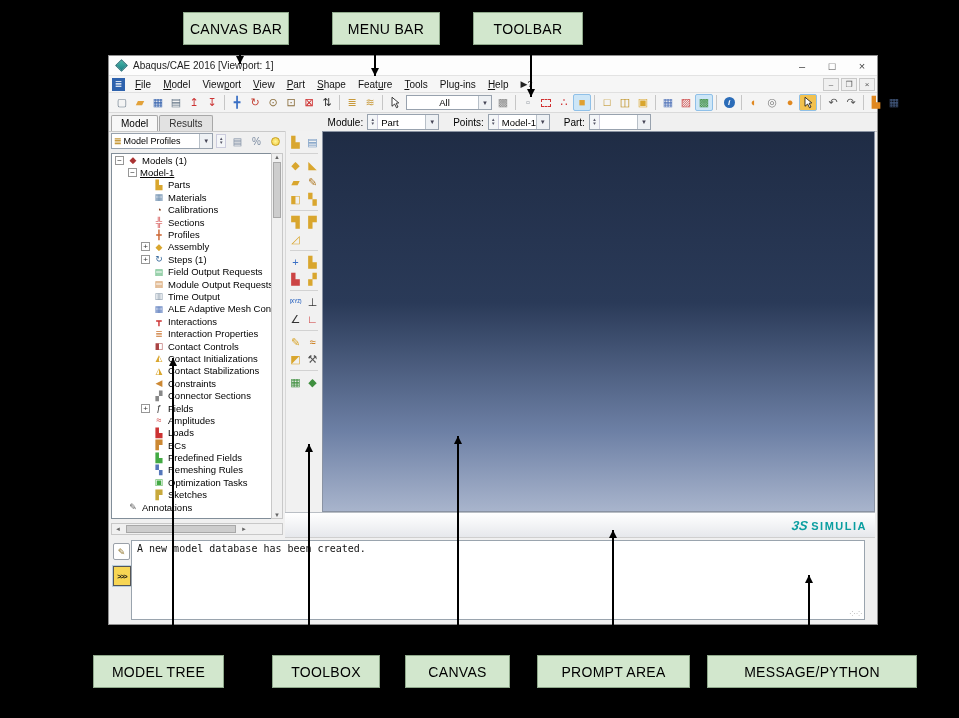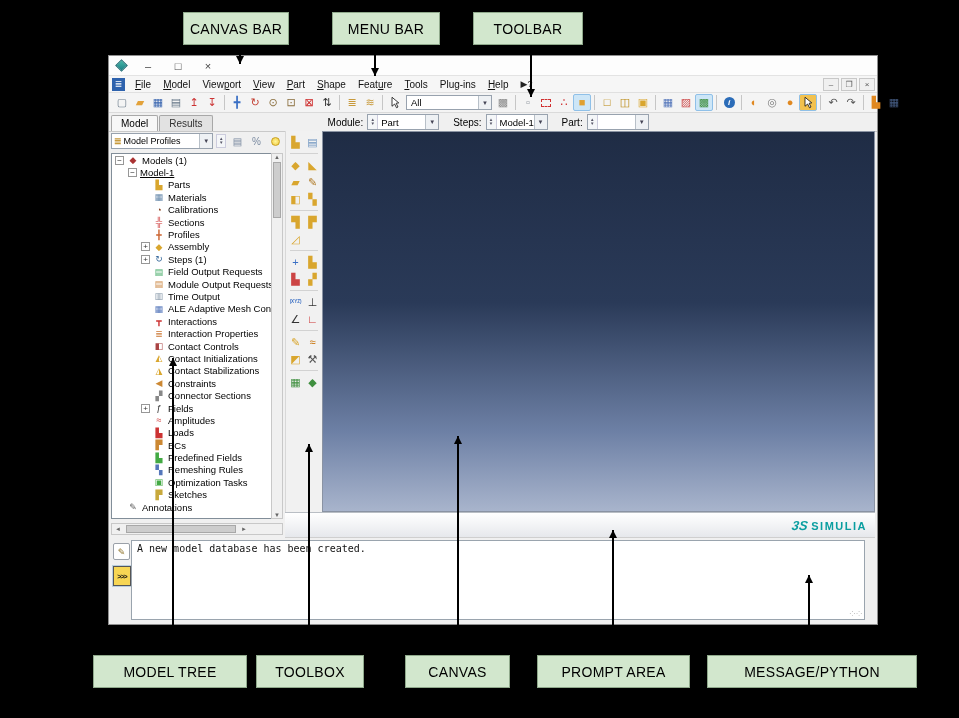--- a/index.html
+++ b/index.html
@@ -42,21 +42,21 @@
   .menu-spacer { flex: 1; }
   .mdibtn { width: 16px; height: 13px; font-size: 8px; color: #555; border: 1px solid #c8c8c8; background: #f0f0f0; display: flex; align-items: center; justify-content: center; margin-right: 2px; }
   
   .toolbar { height: 20px; background: #f4f4f4; display: flex; align-items: center; padding-left: 4px; border-bottom: 1px solid #dadada; }
   .tbtn { width: 18px; height: 17px; display: flex; align-items: center; justify-content: center; font-size: 11px; line-height: 1; border: 1px solid transparent; border-radius: 2px; flex: none; }
   .tbtn.sel { background: var(--sel-bg); border-color: var(--sel-border); }
   .tsep { width: 1px; height: 15px; background: #c6c6c6; margin: 0 3px; flex: none; }
   .dashedbox { width: 10px; height: 8px; border: 1px dashed #d03030; }
   .info-circle { width: 11px; height: 11px; border-radius: 50%; background: #2b6cb8; color: #fff; font-size: 8px; font-style: italic; font-weight: bold; display: flex; align-items: center; justify-content: center; }
   .tb-combo { height: 15px; width: 86px; border: 1px solid #98a2ae; background: #fff; display: flex; align-items: center; font-size: 9.5px; margin: 0 2px; flex: none; }
-  .tb-combo .val { flex: 1; padding-left: 4px; }
+  .tb-combo .val { flex: 1; padding-left: 4px; text-align: center; }
   .combo-arrow { width: 13px; height: 100%; border-left: 1px solid #b8c0c8; background: #eef1f4; display: flex; align-items: center; justify-content: center; font-size: 6px; color: #445; }
   .cursor-svg { width: 12px; height: 13px; }
   
   .ctxrow { height: 19px; display: flex; align-items: flex-end; background: #f0f0f0; border-bottom: 1px solid #c9c9c9; }
   .tab { font-size: 10px; padding: 2px 9px 2px; border: 1px solid #a8a8a8; border-bottom: none; background: #e2e2e2; color: #333; margin-right: 1px; border-radius: 2px 2px 0 0; }
   .tab.active { background: #f7f7f7; color: #000; }
   .ctx-fields { display: flex; align-items: center; margin-left: 100px; padding-bottom: 1px; }
   .ctx-label { font-size: 10px; margin: 0 4px 0 14px; }
   .spin-combo { height: 16px; border: 1px solid #98a2ae; background: #fff; display: flex; align-items: center; font-size: 9.5px; }
   .spin { width: 10px; height: 100%; border-right: 1px solid #ccd; display: flex; flex-direction: column; align-items: center; justify-content: center; font-size: 4.5px; line-height: 4px; color: #556; background: #f4f6f8; }
@@ -121,41 +121,42 @@
 <div id="annotations">
     <div class="anno-label" style="left: 183px; top: 12px; width: 106px;">CANVAS BAR</div>
     <div class="anno-line" style="left: 239px; top: 45px; height: 19px;"></div>
     <div class="anno-head down" style="left: 236px; top: 56px;"></div>
     <div class="anno-label" style="left: 332px; top: 12px; width: 108px;">MENU BAR</div>
     <div class="anno-line" style="left: 374px; top: 45px; height: 31px;"></div>
     <div class="anno-head down" style="left: 371px; top: 68px;"></div>
     <div class="anno-label" style="left: 473px; top: 12px; width: 110px;">TOOLBAR</div>
     <div class="anno-line" style="left: 530px; top: 45px; height: 52px;"></div>
     <div class="anno-head down" style="left: 527px; top: 89px;"></div>
-    <div class="anno-label" style="left: 93px; top: 655px; width: 154px;">MODEL TREE</div>
+    <div class="anno-label" style="left: 93px; top: 655px; width: 131px;">MODEL TREE</div>
     <div class="anno-line" style="left: 172px; top: 358px; height: 297px;"></div>
     <div class="anno-head up" style="left: 169px; top: 358px;"></div>
-    <div class="anno-label" style="left: 256px; top: 655px; width: 108px;">TOOLBOX</div>
+    <div class="anno-label" style="left: 272px; top: 655px; width: 108px;">TOOLBOX</div>
     <div class="anno-line" style="left: 308px; top: 444px; height: 211px;"></div>
     <div class="anno-head up" style="left: 305px; top: 444px;"></div>
     <div class="anno-label" style="left: 405px; top: 655px; width: 105px;">CANVAS</div>
     <div class="anno-line" style="left: 457px; top: 436px; height: 219px;"></div>
     <div class="anno-head up" style="left: 454px; top: 436px;"></div>
     <div class="anno-label" style="left: 537px; top: 655px; width: 153px;">PROMPT AREA</div>
     <div class="anno-line" style="left: 612px; top: 530px; height: 125px;"></div>
     <div class="anno-head up" style="left: 609px; top: 530px;"></div>
     <div class="anno-label" style="left: 707px; top: 655px; width: 210px;">MESSAGE/PYTHON</div>
     <div class="anno-line" style="left: 808px; top: 575px; height: 80px;"></div>
     <div class="anno-head up" style="left: 805px; top: 575px;"></div>
   </div>
 
 <div id="window">
 
   <div class="titlebar">
     <span class="app-icon"></span>
+    <span class="title-text">Abaqus/CAE 2016 [Viewport: 1]</span>
     <span id="winbtns" style="display: flex;">
         <span class="winbtn">–</span>
         <span class="winbtn">□</span>
         <span class="winbtn">×</span>
       </span>
   </div>
 
   <div class="menubar">
     <span class="menu-sysicon">≣</span>
     <span id="menu-items" style="display:flex">
@@ -251,21 +252,21 @@
     <span class="ctx-fields" id="ctx-fields">
         <span class="ctx-label">Module:</span>
         <span class="spin-combo" style="width: 72px;">
           <span class="spin">
             <span>▲</span>
             <span>▼</span>
           </span>
           <span class="val" style="flex: 1 1 0%;">Part</span>
           <span class="combo-arrow" style="height: 14px;">▼</span>
         </span>
-        <span class="ctx-label">Steps:</span>
+        <span class="ctx-label">Points:</span>
         <span class="spin-combo" style="width: 62px;">
           <span class="spin">
             <span>▲</span>
             <span>▼</span>
           </span>
           <span class="val" style="flex: 1 1 0%;">Model-1</span>
           <span class="combo-arrow" style="height: 14px;">▼</span>
         </span>
         <span class="ctx-label">Part:</span>
         <span class="spin-combo" style="width: 62px;">

